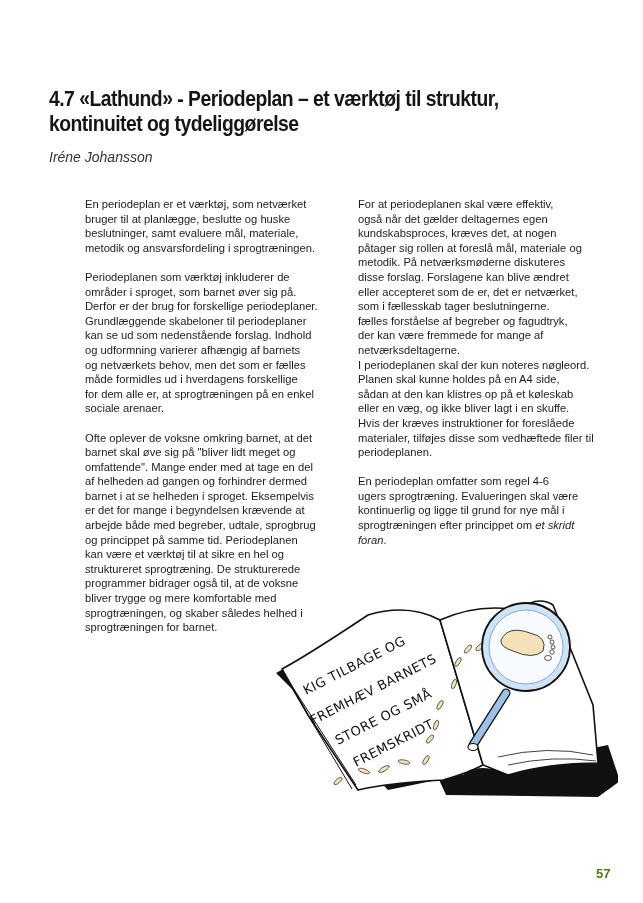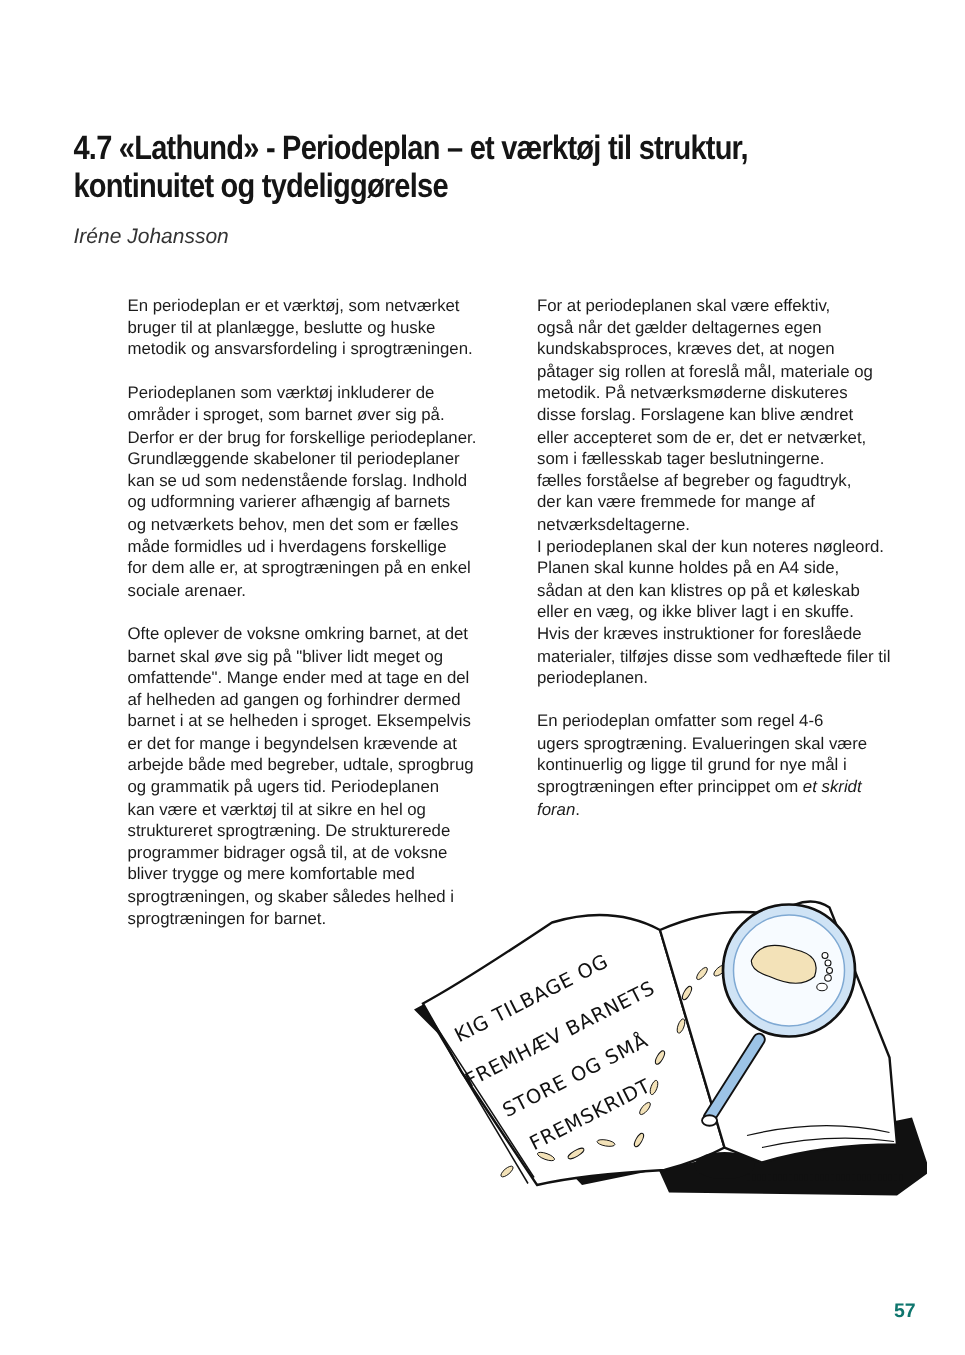--- a/index.html
+++ b/index.html
@@ -13,36 +13,37 @@
   .author { position: absolute; left: 49px; top: 149px; font-style: italic;
             font-size: 14px; color: #333; }
   .col { position: absolute; top: 197px; font-size: 11.2px; line-height: 14.6px; color: #1c1c1c; }
   .col-left { left: 49px; width: 262px; }
   .col-right { left: 322px; width: 272px; }
   .col p { margin: 0 0 14.6px 0; }
   .col .line { display: block; white-space: nowrap; padding-left: 36px; }
   .em { font-style: italic; }
   .illustration { position: absolute; left: 268px; top: 585px; width: 350px; height: 215px; }
   .page-number { position: absolute; left: 596px; top: 866px; font-weight: bold;
-                 font-size: 13px; color: #0f766e; }
+                 font-size: 13px; color: #4d7c0f; }
 </style>
 </head>
 <body>
 
 <h1 class="title">
   <span>4.7 «Lathund» - Periodeplan – et værktøj til struktur,</span>
   <span>kontinuitet og tydeliggørelse</span>
 </h1>
 
 <div class="author">Iréne Johansson</div>
 
 <div class="col col-left">
   <p>
     <span class="line">En periodeplan er et værktøj, som netværket</span>
     <span class="line">bruger til at planlægge, beslutte og huske</span>
+    <span class="line">beslutninger, samt evaluere mål, materiale,</span>
     <span class="line">metodik og ansvarsfordeling i sprogtræningen.</span>
   </p>
   <p>
     <span class="line">Periodeplanen som værktøj inkluderer de</span>
     <span class="line">områder i sproget, som barnet øver sig på.</span>
     <span class="line">Derfor er der brug for forskellige periodeplaner.</span>
     <span class="line">Grundlæggende skabeloner til periodeplaner</span>
     <span class="line">kan se ud som nedenstående forslag. Indhold</span>
     <span class="line">og udformning varierer afhængig af barnets</span>
     <span class="line">og netværkets behov, men det som er fælles</span>
@@ -51,21 +52,21 @@
     <span class="line">sociale arenaer.</span>
   </p>
   <p>
     <span class="line">Ofte oplever de voksne omkring barnet, at det</span>
     <span class="line">barnet skal øve sig på "bliver lidt meget og</span>
     <span class="line">omfattende". Mange ender med at tage en del</span>
     <span class="line">af helheden ad gangen og forhindrer dermed</span>
     <span class="line">barnet i at se helheden i sproget. Eksempelvis</span>
     <span class="line">er det for mange i begyndelsen krævende at</span>
     <span class="line">arbejde både med begreber, udtale, sprogbrug</span>
-    <span class="line">og grammatik på ugers tid. Periodeplanen</span>
+    <span class="line">og princippet på samme tid. Periodeplanen</span>
     <span class="line">kan være et værktøj til at sikre en hel og</span>
     <span class="line">struktureret sprogtræning. De strukturerede</span>
     <span class="line">programmer bidrager også til, at de voksne</span>
     <span class="line">bliver trygge og mere komfortable med</span>
     <span class="line">sprogtræningen, og skaber således helhed i</span>
     <span class="line">sprogtræningen for barnet.</span>
   </p>
 </div>
 
 <div class="col col-right">

